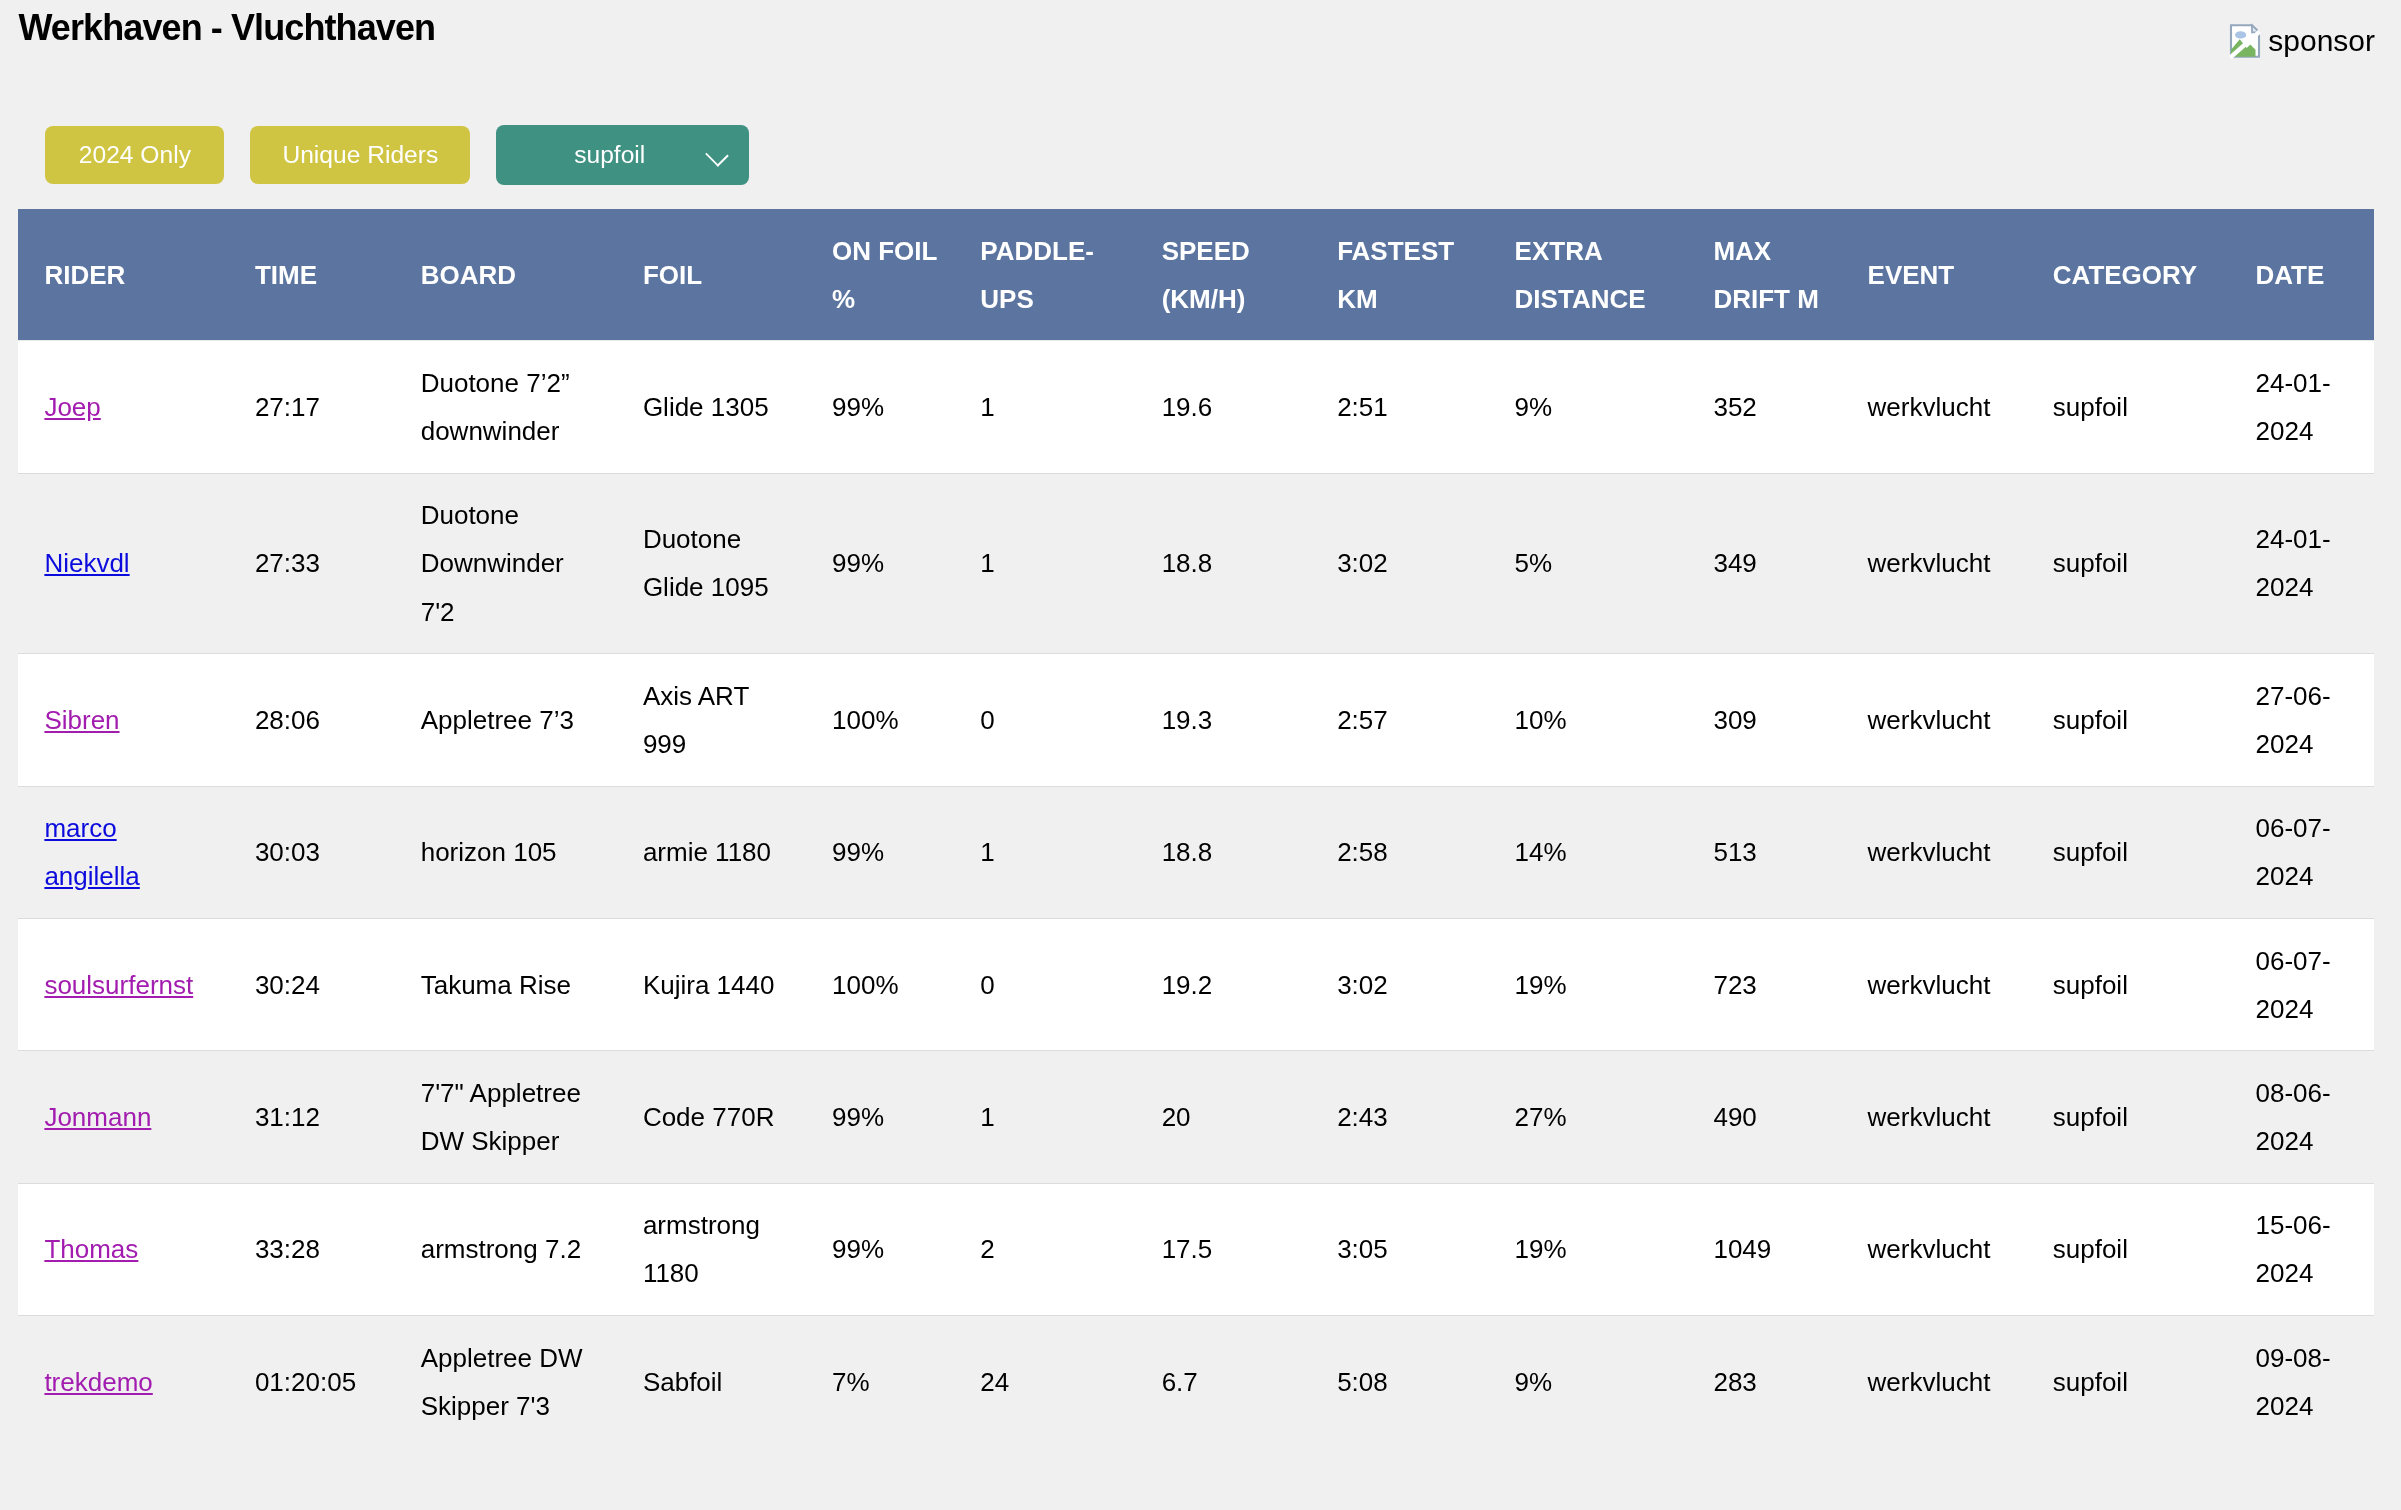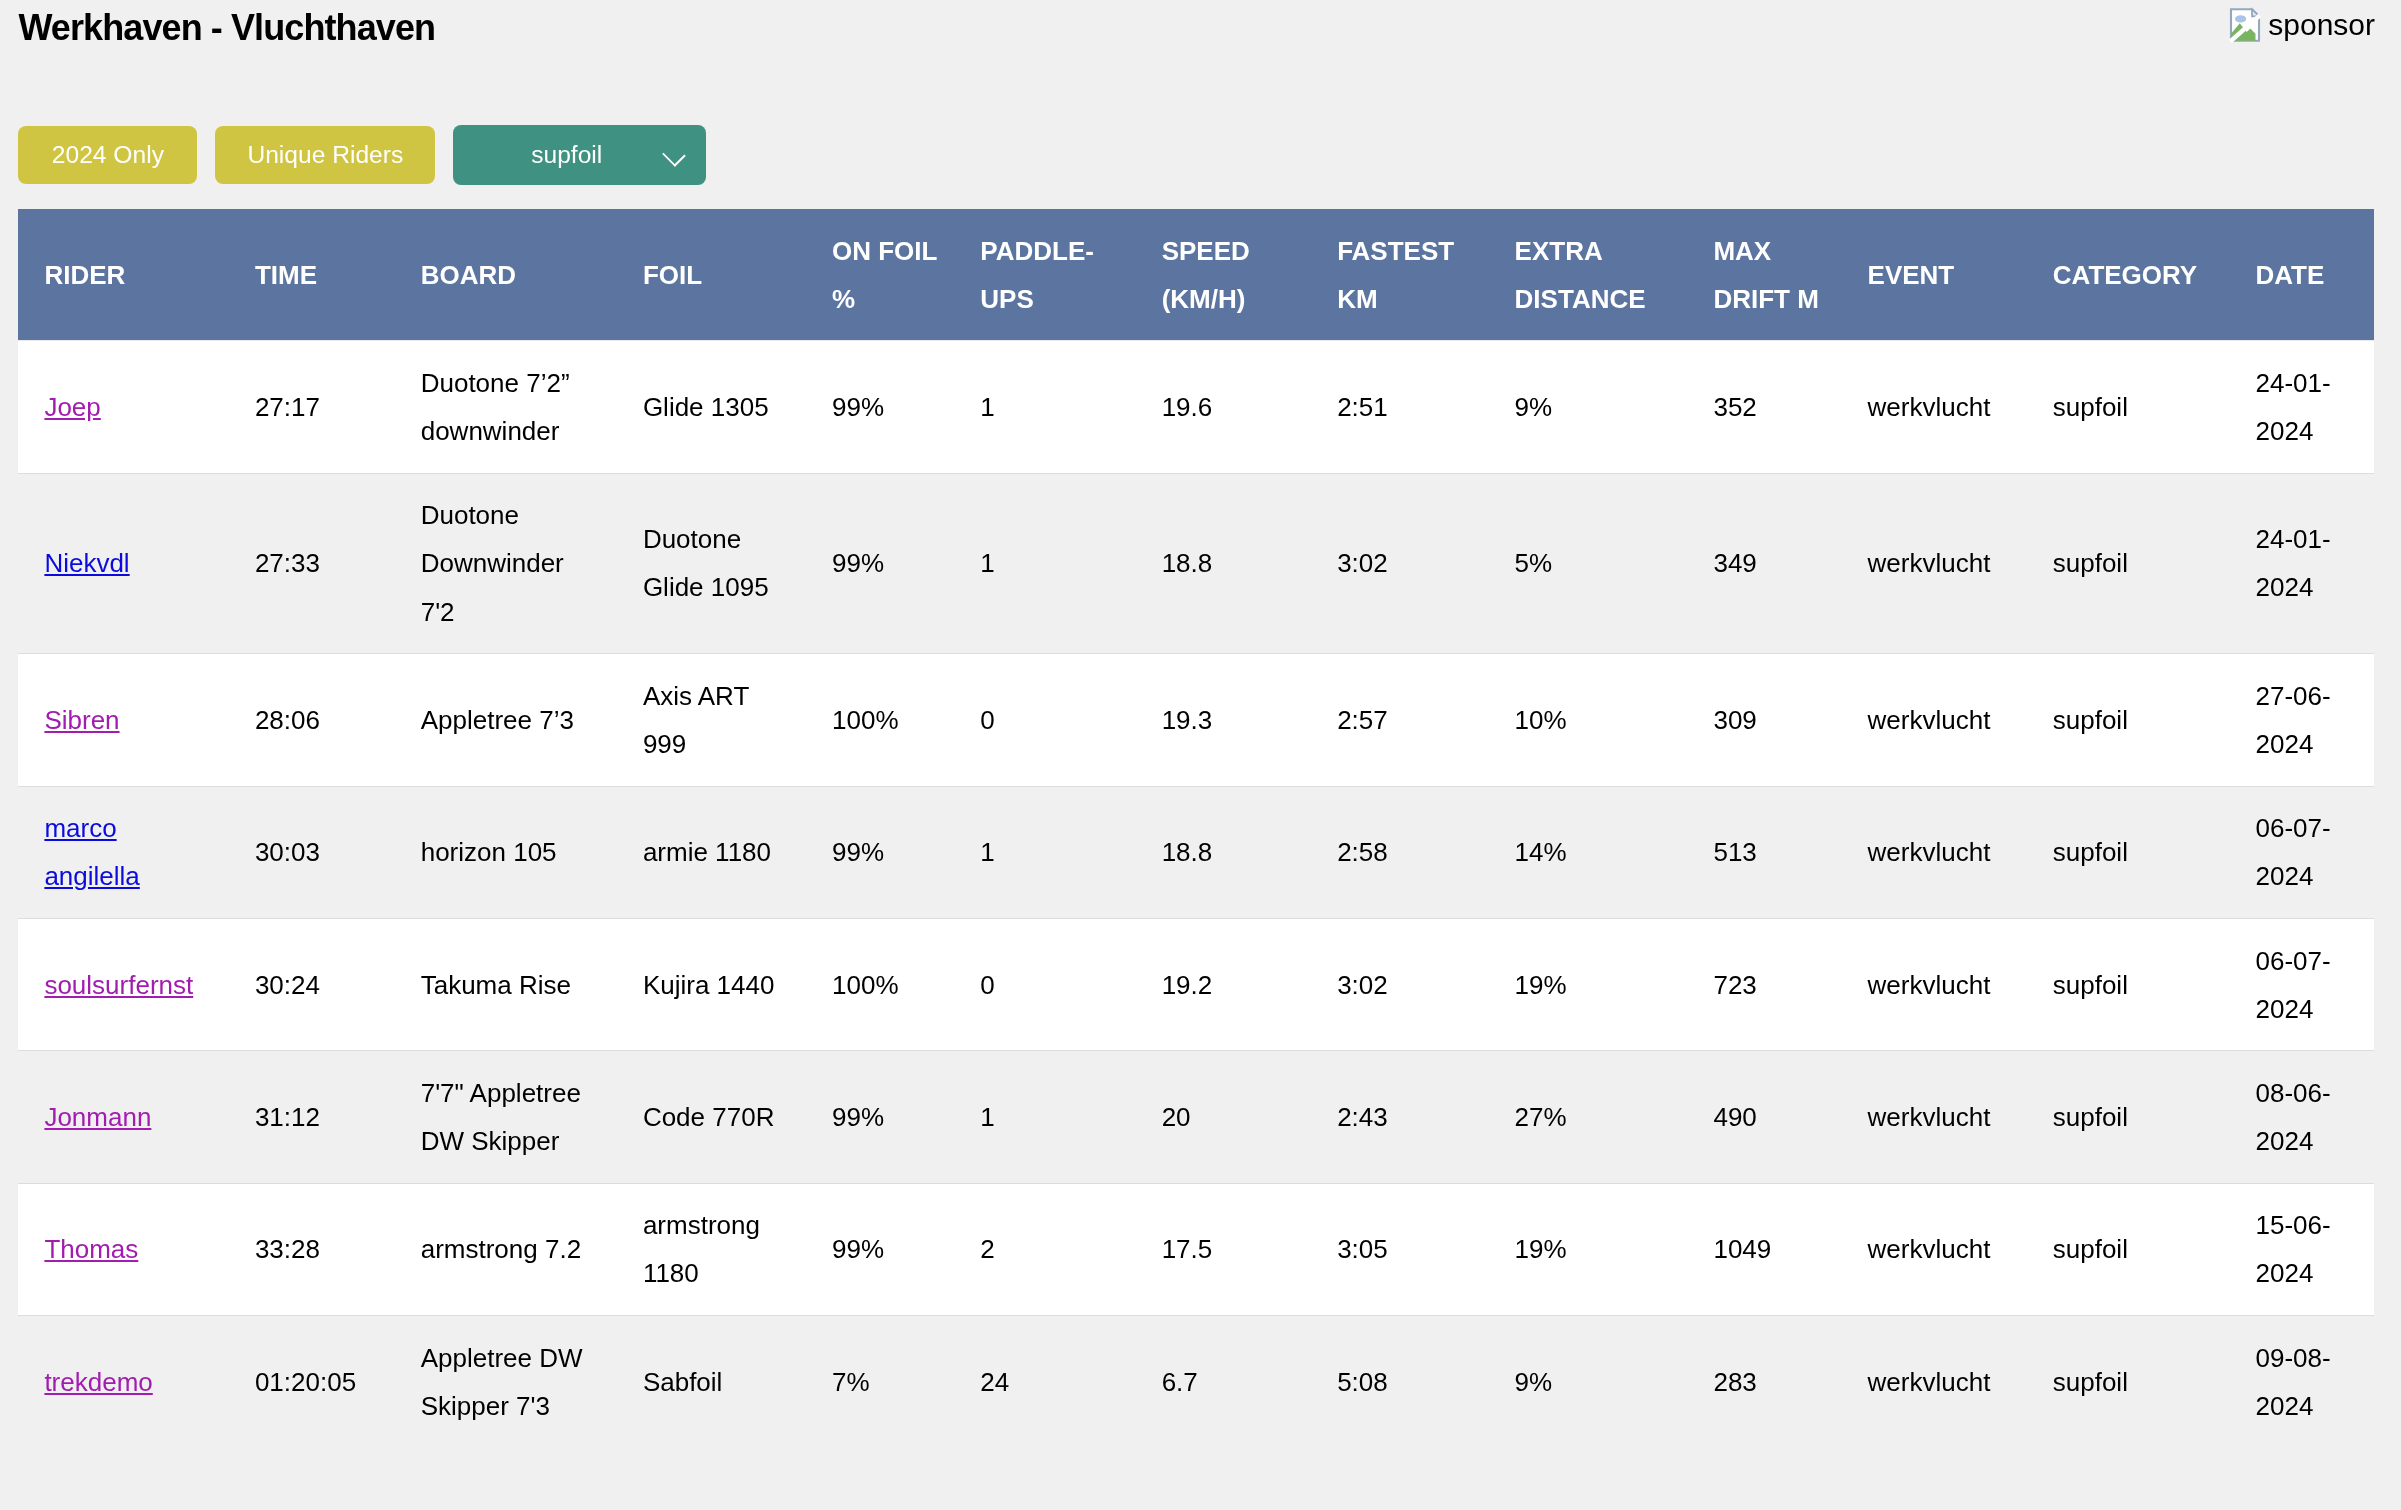--- a/index.html
+++ b/index.html
@@ -15,35 +15,36 @@
 
   h1.page-title {
     font-size: 36px;
     font-weight: bold;
     margin: 7px 0 12px 0;
     letter-spacing: -0.9px;
   }
 
   .sponsor {
     position: absolute;
-    top: 4px; right: 26px;
+    top: 20px; right: 26px;
     display: flex;
     align-items: flex-start;
     gap: 1.8px;
     font-size: 30px;
     color: #000;
   }
   .sponsor svg { display: block; }
   .sponsor .alt-text { line-height: 42px; }
 
   .controls {
     margin-top: 76px;
     display: flex;
     align-items: center;
-    gap: 18px;
+    gap: 26px;
+    margin-left: 27px;
   }
   button.filter-btn {
     background: #d0c542;
     color: #fff;
     border: none;
     border-radius: 8px;
     height: 58px;
     min-width: 179px;
     padding: 0 32px;
     font-size: 24.6px;

